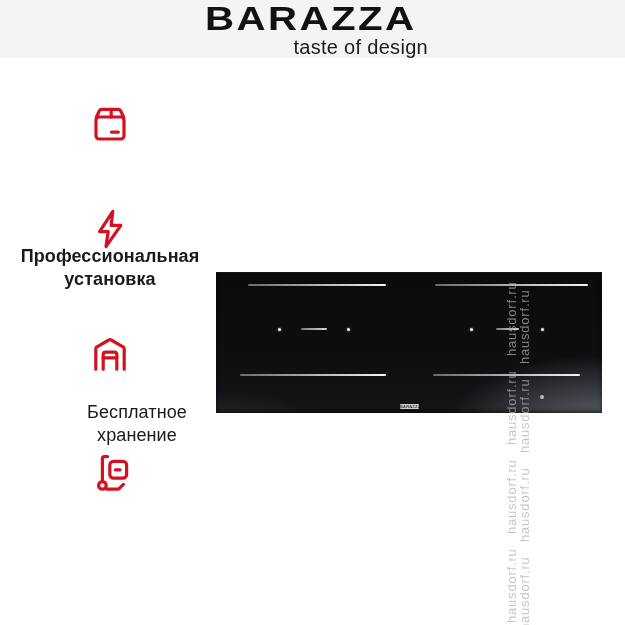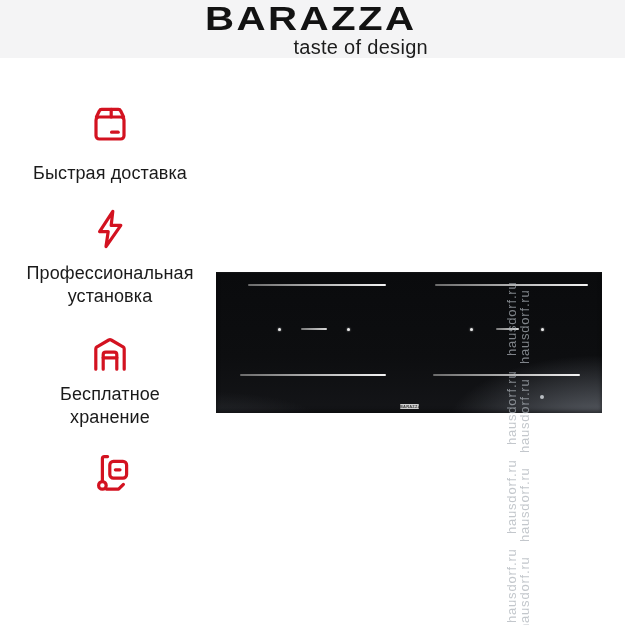--- a/index.html
+++ b/index.html
@@ -42,23 +42,23 @@
   .feature-label {
     position: absolute; left: 0; width: 220px;
     text-align: center;
     font-size: 18px; line-height: 23px; color: #1a1a1a;
     white-space: pre-line;
     letter-spacing: 0.1px;
   }
   #feat-icon-1 { top: 101px; }
   #feat-label-1 { top: 162px; }
   #feat-icon-2 { top: 205px; }
-  #feat-label-2 { top: 262px; }
+  #feat-label-2 { top: 245px; font-weight: bold; }
   #feat-icon-3 { top: 330px; }
-  #feat-label-3 { top: 383px; }
+  #feat-label-3 { top: 401px; margin-left: 27px; }
   #feat-icon-4 { top: 450px; }
   #feat-label-4 { top: 510px; }
 
   
   .cooktop {
     position: absolute; left: 216px; top: 272px;
     width: 386px; height: 141px;
     background:
       radial-gradient(ellipse 230px 110px at 100% 112%, rgba(105,110,118,0.95), rgba(105,110,118,0) 68%),
       radial-gradient(ellipse 170px 60px at 0% 115%, rgba(70,74,80,0.55), rgba(70,74,80,0) 70%),
@@ -133,21 +133,20 @@
   <div class="feature" id="feat-icon-1">
     <span class="icon-box">
       <svg viewBox="0 0 24 24" fill="none" stroke="#d31220" stroke-width="1.6" stroke-linecap="round" stroke-linejoin="round">
         <rect x="5" y="8" width="14" height="11" rx="1.6"></rect>
         <path d="M5.2 8 L6.7 4.9 Q7 4.2 7.8 4.2 H16.2 Q17 4.2 17.3 4.9 L18.8 8"></path>
         <line x1="12.6" y1="4.2" x2="12.6" y2="8"></line>
         <line x1="12.8" y1="15.6" x2="16.1" y2="15.6"></line>
       </svg>
     </span>
   </div>
-  <div class="feature-label" id="feat-label-1">Быстрая доставка</div>
 
   <div class="feature" id="feat-icon-2">
     <span class="icon-box">
       <svg viewBox="0 0 24 24" fill="none" stroke="#d31220" stroke-width="1.6" stroke-linecap="round" stroke-linejoin="round">
         <path d="M13.4 3.2 L6.8 13.3 H11.1 L10 20.8 L17.4 10.2 H12.6 Z"></path>
       </svg>
     </span>
   </div>
   <div class="feature-label" id="feat-label-2">Профессиональная
 установка</div>

